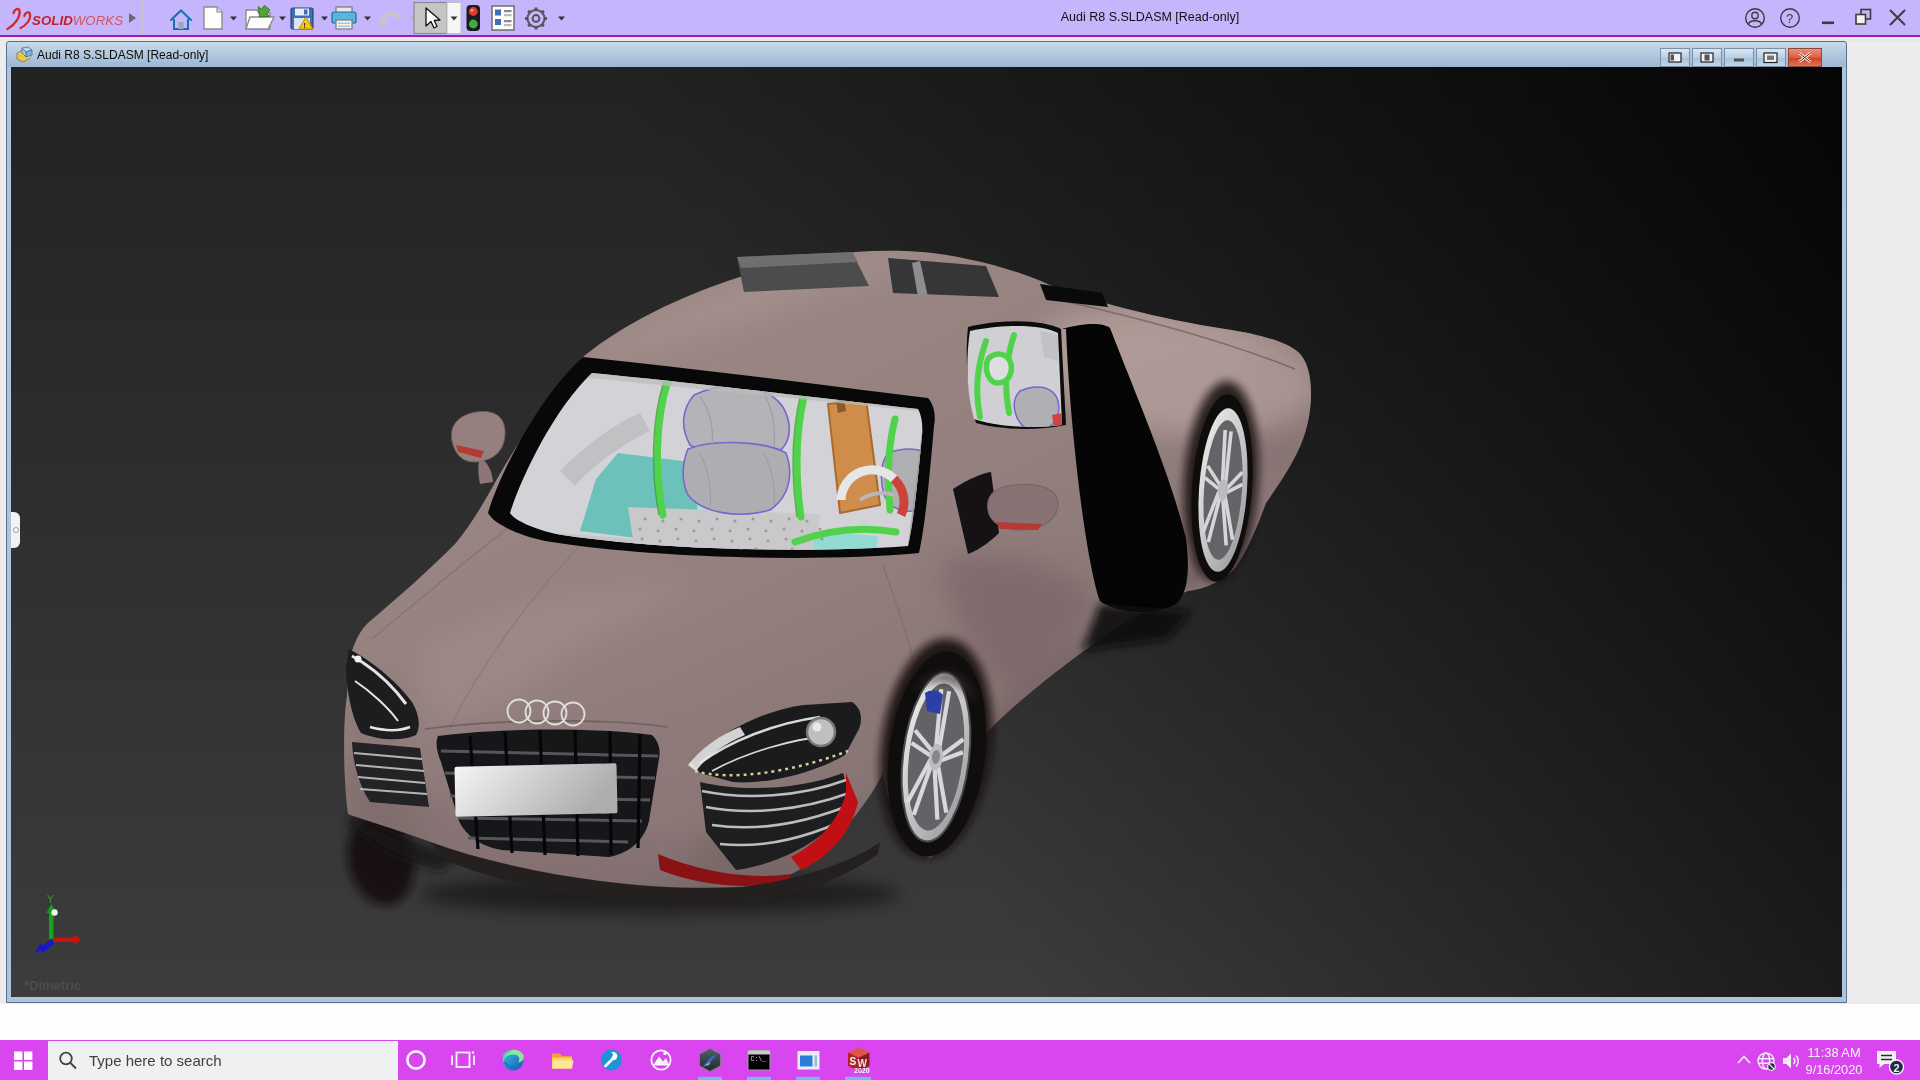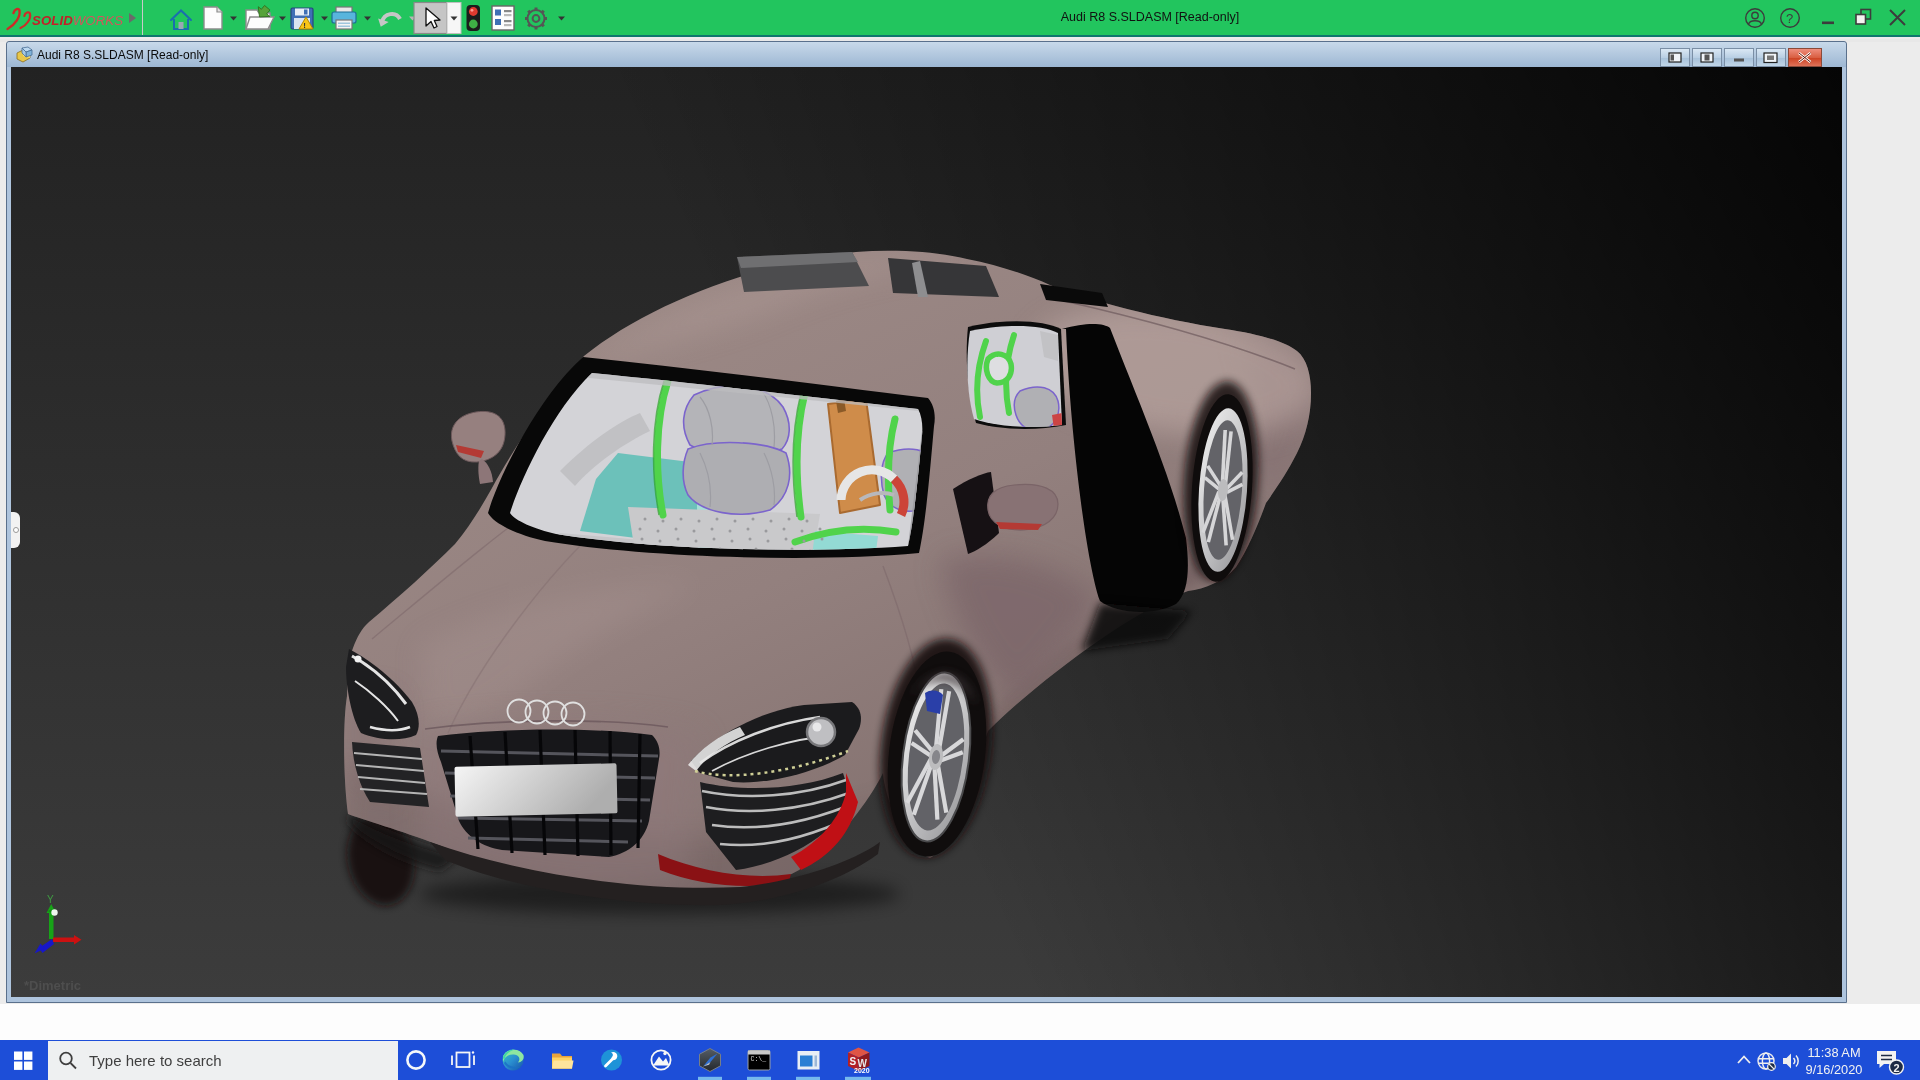--- a/index.html
+++ b/index.html
@@ -3,21 +3,21 @@
 <meta charset="utf-8">
 <style>
   * { margin:0; padding:0; box-sizing:border-box; }
   html,body { width:1920px; height:1080px; overflow:hidden; background:#ececec;
     font-family:"Liberation Sans", sans-serif; }
   .abs { position:absolute; }
 </style>
 </head>
 <body>
 
-<div class="abs" style="left:0;top:0;width:1920px;height:37px;background:#22c55e;border-bottom:2px solid #0f766e;">
+<div class="abs" style="left:0;top:0;width:1920px;height:37px;background:#c4b5fd;border-bottom:2px solid #a21caf;">
 
   <svg class="abs" style="left:4px;top:4px" width="140" height="28" viewBox="0 0 140 28">
     <g fill="none" stroke="#cf2a27" stroke-linecap="round">
       <path d="M3.5 25 C 11 21, 16.5 13, 15.5 6.5 C 15 3.5, 10.5 5, 9.5 9" stroke-width="2.4"></path>
       <path d="M11 23.5 C 17.5 20.5, 21.5 14.5, 20.5 9.5 C 19.8 6.5, 15.5 8, 14.8 11.5" stroke-width="2.2" transform="translate(5.5,0.5)"></path>
     </g>
     <text x="28" y="20.5" font-size="13.2" font-style="italic" font-weight="bold" letter-spacing="0.1" fill="#c42028" font-family="Liberation Sans, sans-serif">SOLID<tspan font-weight="normal" fill="#d4555c">WORKS</tspan></text>
   </svg>
   <svg class="abs" style="left:127px;top:12px" width="10" height="12" viewBox="0 0 10 12">
       <path d="M2 1 L9 6 L2 11 Z" fill="#6a6a6a"></path>
@@ -463,21 +463,21 @@
     </svg>
     <div class="abs" style="left:13px;top:911px;font-size:13px;font-weight:bold;color:#4e4e4e;">*Dimetric</div>
 
     <div class="abs" style="left:-3px;top:445px;width:12px;height:36px;background:#f2f2f2;border-radius:0 6px 6px 0;"></div>
     <div class="abs" style="left:2px;top:460px;width:6px;height:6px;border:1px solid #999;border-radius:50%;background:#fff;"></div>
   </div>
 </div>
 
 <div class="abs" style="left:0;top:1004px;width:1920px;height:36px;background:#fdfdfd;"></div>
 
-<div class="abs" style="left:0;top:1040px;width:1920px;height:40px;background:#1d4ed8;">
+<div class="abs" style="left:0;top:1040px;width:1920px;height:40px;background:#d946ef;">
   <svg class="abs" style="left:0;top:0" width="1920" height="40" viewBox="0 1040 1920 40">
 
     <g fill="#fff">
       <rect x="14" y="1051.5" width="8.4" height="8.4"></rect>
         <rect x="24" y="1051.5" width="8.4" height="8.4"></rect>
       <rect x="14" y="1061.5" width="8.4" height="8.4"></rect>
         <rect x="24" y="1061.5" width="8.4" height="8.4"></rect>
     </g>
 
     <rect x="48" y="1041" width="350" height="39" fill="#eef0f1"></rect>

